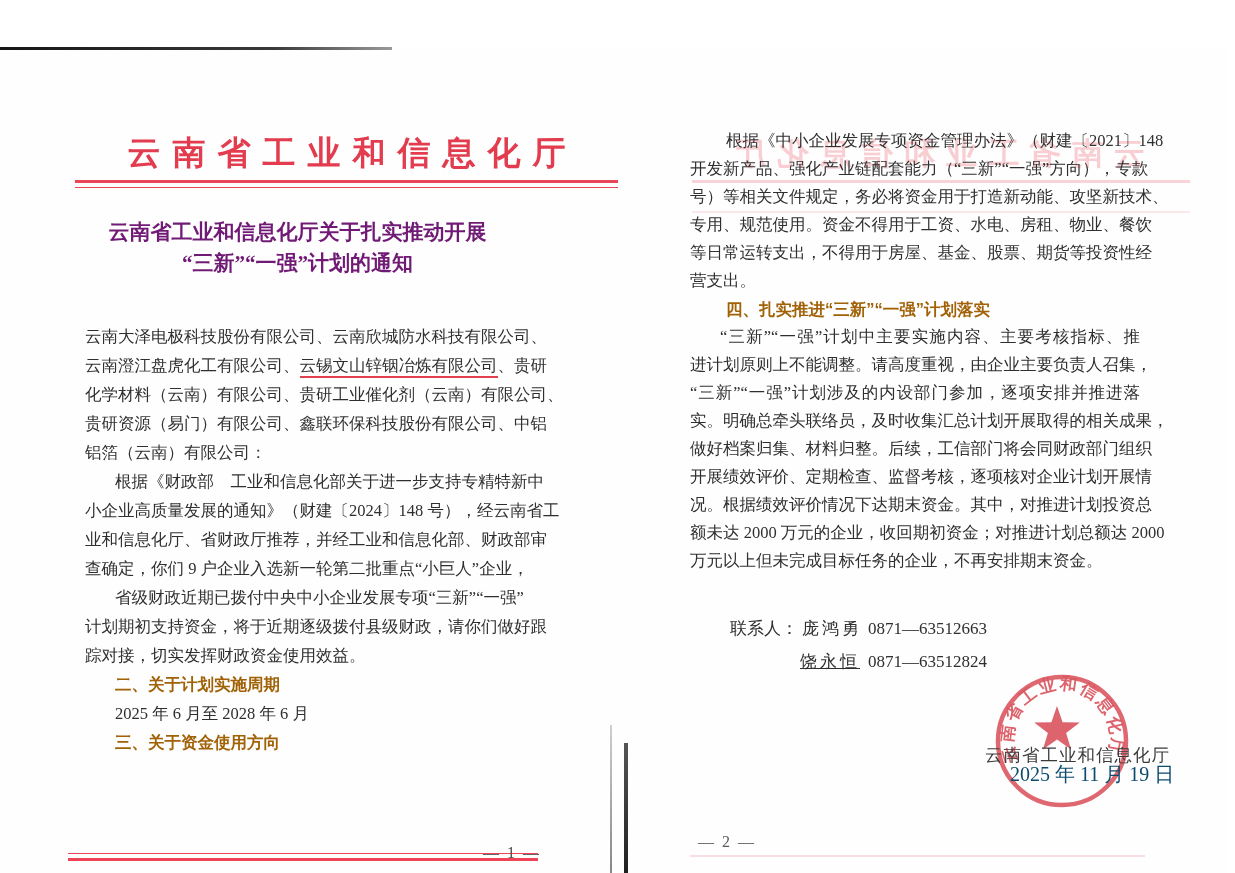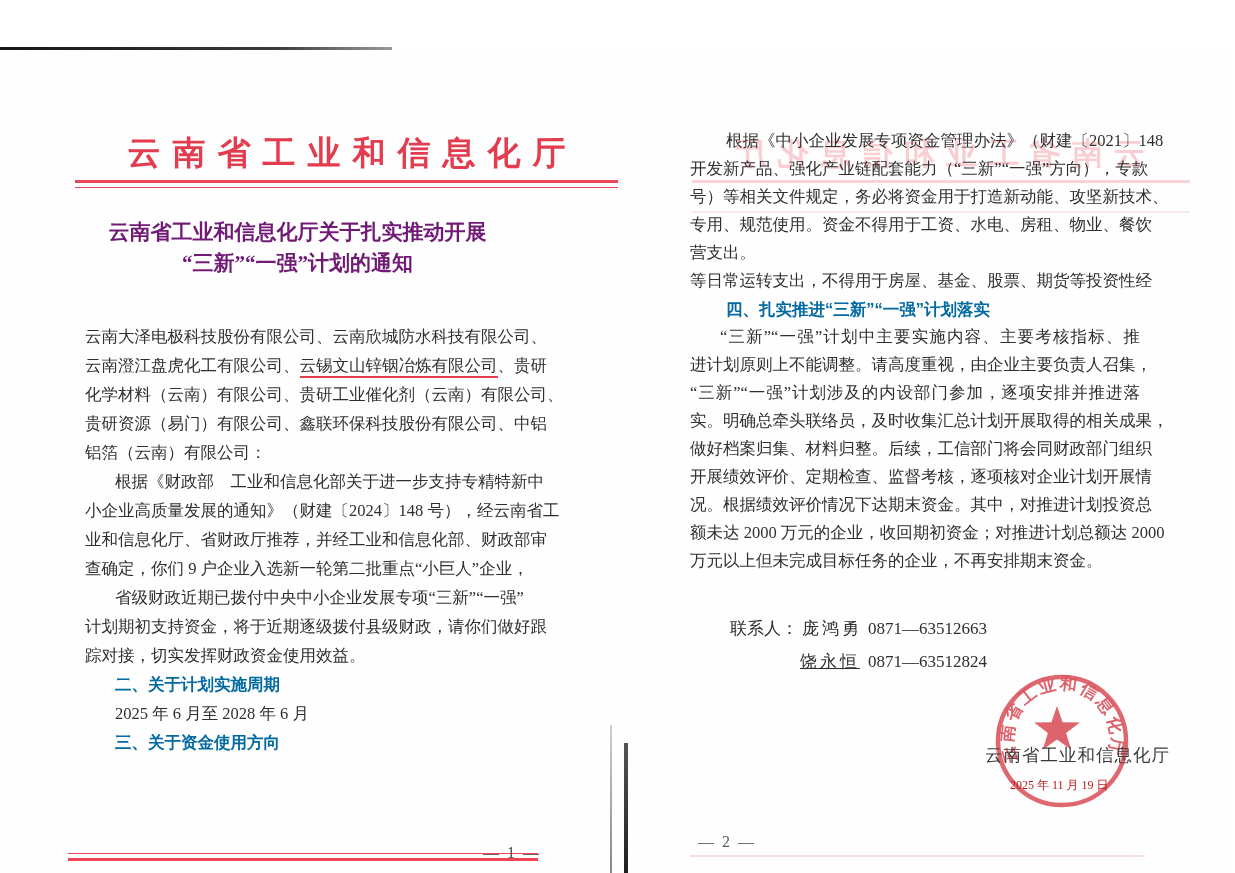--- a/index.html
+++ b/index.html
@@ -26,21 +26,21 @@
   .p1-body{position:absolute;left:85px;top:275px;width:425px;font-size:16.5px;}
   .p1-body .line{height:29px;line-height:29px;}
   .p2-body{position:absolute;left:690px;top:80px;width:450px;font-size:16.5px;}
   .p2-body .line{height:28px;line-height:28px;}
   .line{white-space:nowrap;text-align:justify;text-justify:inter-character;
     text-align-last:justify;overflow:visible;}
   .line.short{text-align-last:left;}
   .line.ind{text-indent:30px;}
   .line.ind2{text-indent:36px;}
   .heading{font-family:"Liberation Sans","DejaVu Sans",sans-serif;font-weight:bold;
-    color:#0369a1;text-align-last:left;}
+    color:#a16207;text-align-last:left;}
   .red-underline{border-bottom:2px solid #e2404e;padding-bottom:1px;}
   .p1-footline{position:absolute;left:68px;top:806px;width:470px;height:4px;
     border-top:1.5px solid #ee4456;border-bottom:3px solid #ee4456;}
   .p1-pagenum{position:absolute;left:483px;top:797px;font-size:16px;color:#4a4a4a;
     letter-spacing:2px;}
   
   .p2-bleed{position:absolute;left:697px;top:86px;width:486px;text-align:center;
     font-size:31px;font-weight:bold;letter-spacing:11px;text-indent:11px;white-space:nowrap;
     color:#ef6b78;opacity:.32;transform:scaleX(-1);filter:blur(.6px);}
   .p2-bleedline{position:absolute;left:692px;top:133px;width:498px;height:3px;
@@ -50,21 +50,21 @@
   .p2-contacts{position:absolute;left:690px;top:570px;width:460px;font-size:17px;}
   .p2-contacts .row{position:absolute;left:0;width:460px;height:24px;line-height:24px;}
   .p2-contacts .lbl{position:absolute;left:40px;}
   .p2-contacts .nm1{position:absolute;left:112px;letter-spacing:3px;}
   .p2-contacts .nm2{position:absolute;left:110px;letter-spacing:3px;text-decoration:underline;}
   .p2-contacts .ph{position:absolute;left:178px;}
   .seal{position:absolute;left:990px;top:622px;width:144px;height:144px;
     mix-blend-mode:multiply;opacity:.92;}
   .p2-signature{position:absolute;left:985px;top:696px;width:180px;font-size:17.5px;
     letter-spacing:1px;color:#3a3a3a;white-space:nowrap;}
-  .p2-date{position:absolute;left:1010px;top:730px;font-size:12px;color:#b91c1c;
+  .p2-date{position:absolute;left:1010px;top:714px;font-size:20px;color:#0c4a6e;
     white-space:nowrap;}
   .p2-pagenum{position:absolute;left:698px;top:786px;font-size:16px;color:#5a5a5a;
     letter-spacing:2px;}
   .p2-footline{position:absolute;left:690px;top:808px;width:455px;height:1.5px;
     background:#f4d6d9;opacity:.8;}
   .red{color:#e23c4e;}
 </style>
 </head>
 <body>
 
@@ -113,22 +113,22 @@
   <div>
     <div class="p2-bleed">云南省工业和信息化厅</div>
     <div class="p2-bleedline"></div>
     <div class="p2-bleedline2"></div>
 
     <div class="p2-body">
       <div class="line ind2">根据《中小企业发展专项资金管理办法》（财建〔2021〕148</div>
       <div class="line">开发新产品、强化产业链配套能力（“三新”“一强”方向），专款</div>
       <div class="line">号）等相关文件规定，务必将资金用于打造新动能、攻坚新技术、</div>
       <div class="line">专用、规范使用。资金不得用于工资、水电、房租、物业、餐饮</div>
+      <div class="line">等日常运转支出，不得用于房屋、基金、股票、期货等投资性经</div>
       <div class="line short">营支出。</div>
-      <div class="line">等日常运转支出，不得用于房屋、基金、股票、期货等投资性经</div>
 
       <div class="line short heading ind2">四、扎实推进“三新”“一强”计划落实</div>
 
       <div class="line ind">“三新”“一强”计划中主要实施内容、主要考核指标、推</div>
       <div class="line">进计划原则上不能调整。请高度重视，由企业主要负责人召集，</div>
       <div class="line">“三新”“一强”计划涉及的内设部门参加，逐项安排并推进落</div>
       <div class="line">实。明确总牵头联络员，及时收集汇总计划开展取得的相关成果，</div>
       <div class="line">做好档案归集、材料归整。后续，工信部门将会同财政部门组织</div>
       <div class="line">开展绩效评价、定期检查、监督考核，逐项核对企业计划开展情</div>
       <div class="line">况。根据绩效评价情况下达期末资金。其中，对推进计划投资总</div>

